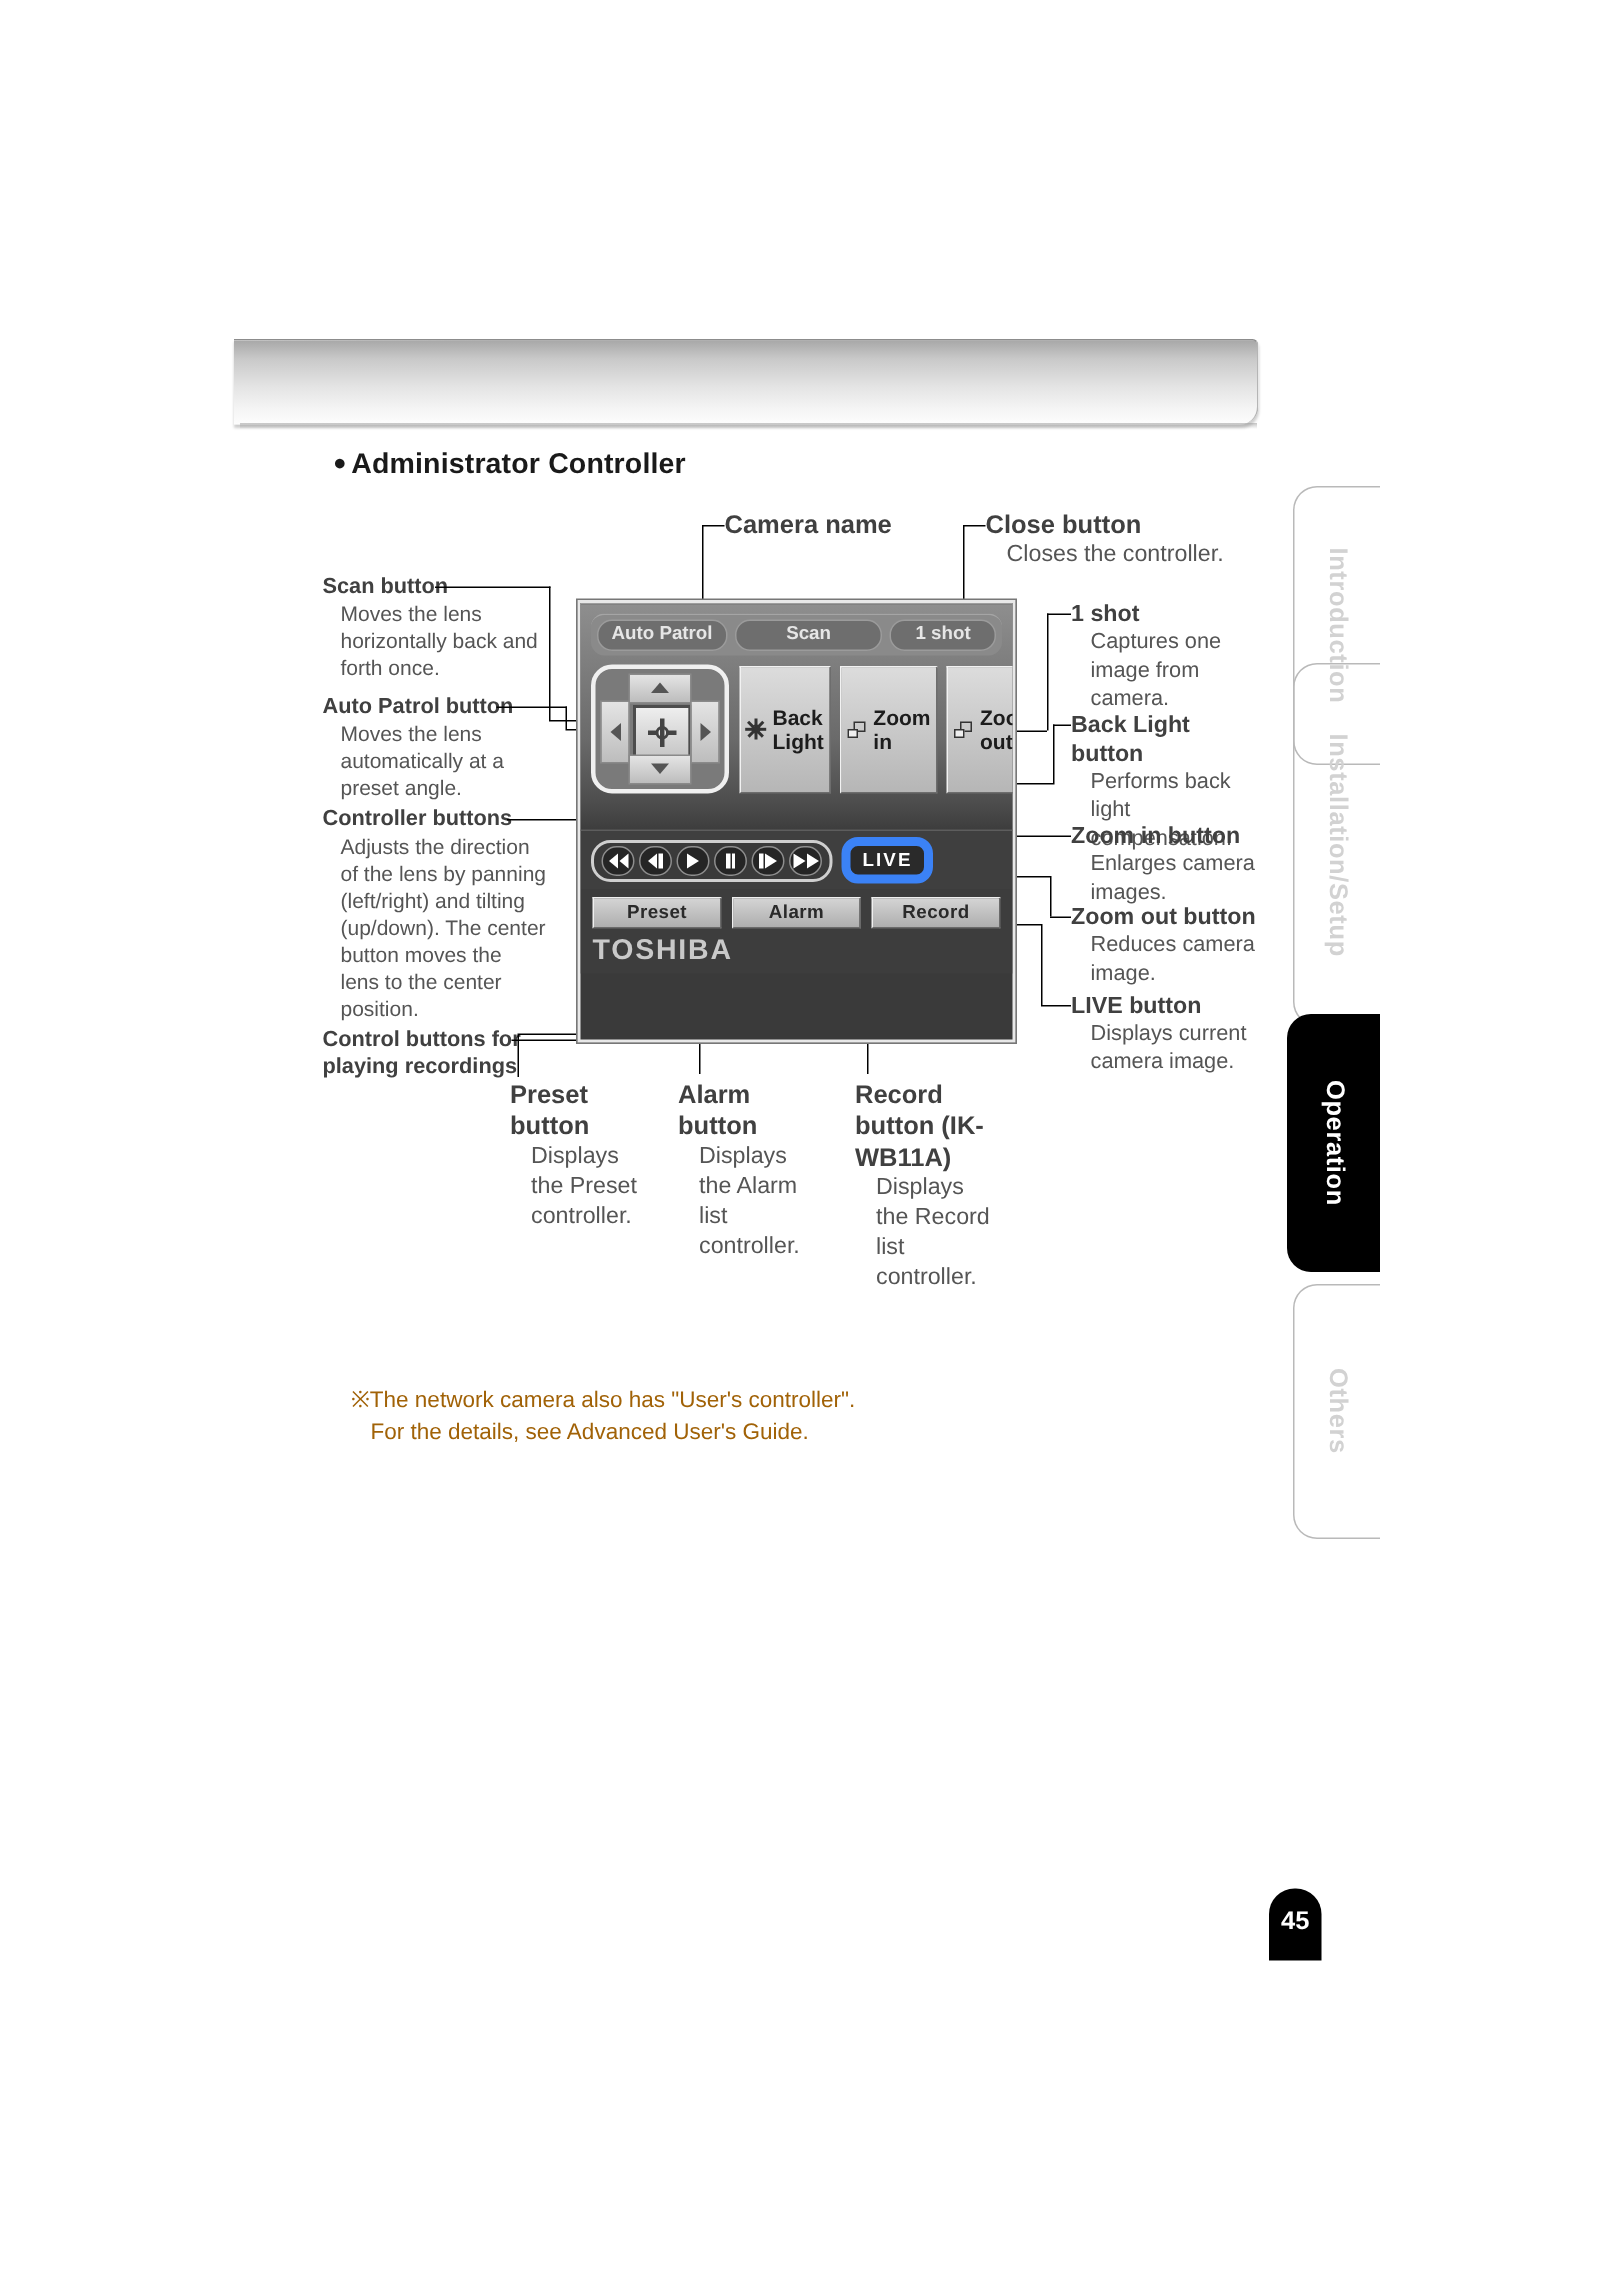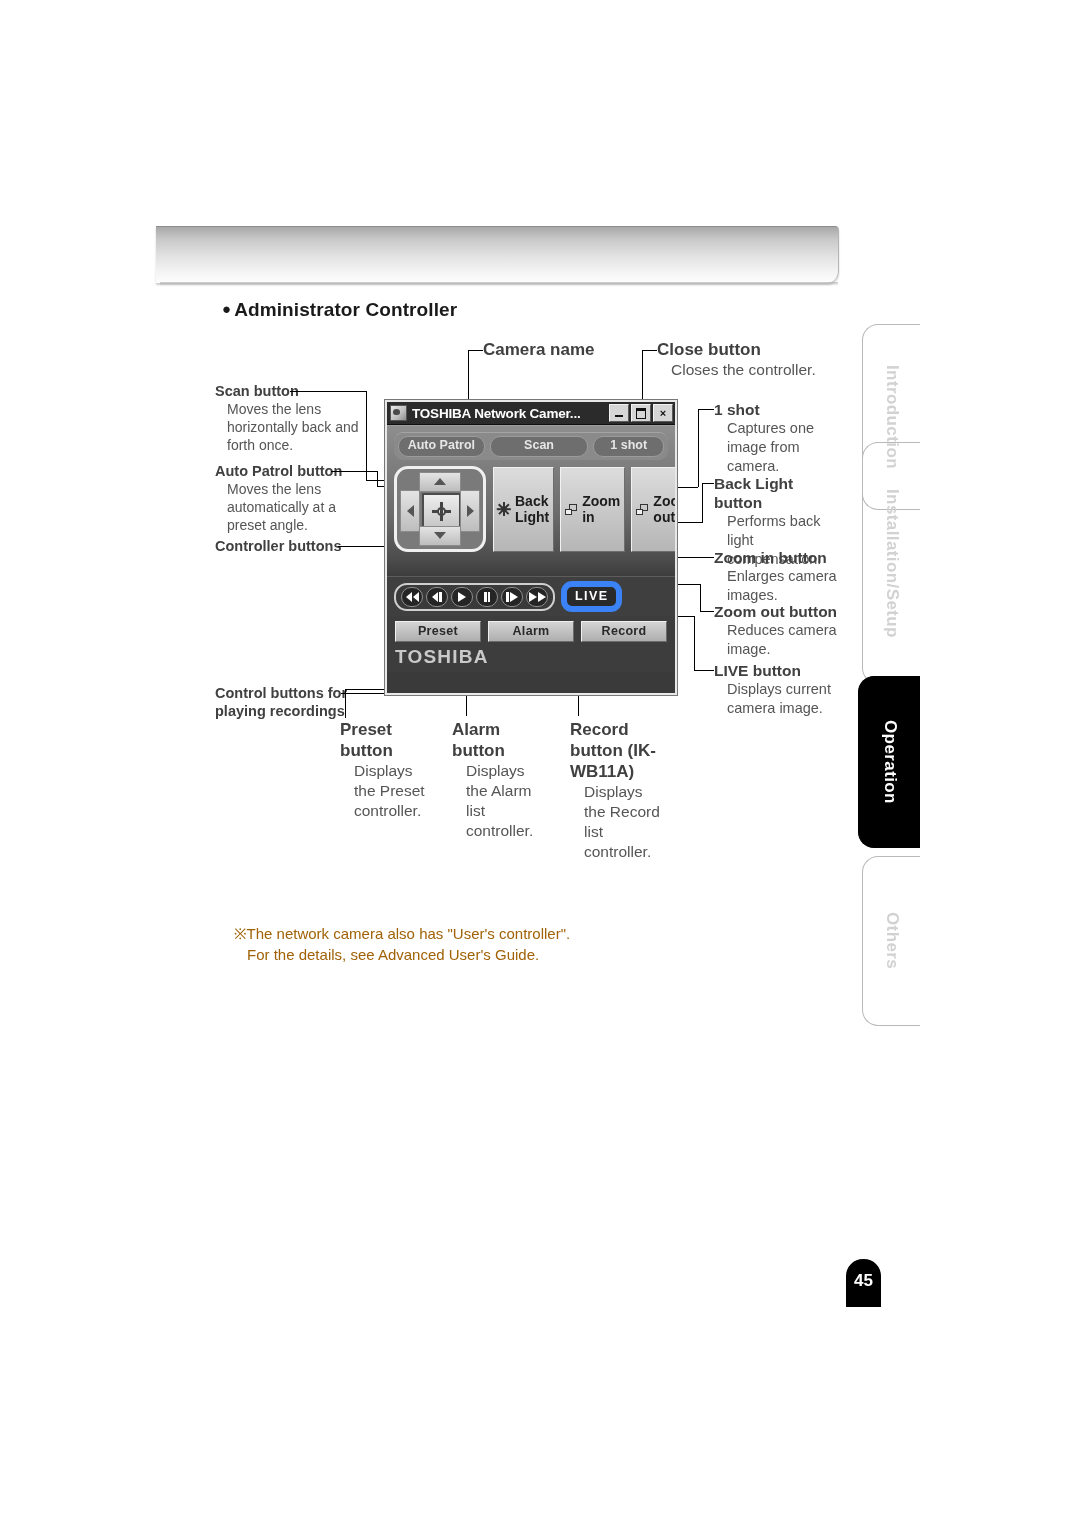--- a/index.html
+++ b/index.html
@@ -477,20 +477,27 @@
   <div class="ann-desc">Moves the lens
 automatically at a
 preset angle.</div>
 </div>
 <div class="leader leader-h" style="left:331px; top:471px; width:47px;"></div>
 <div class="leader leader-v" style="left:377px; top:471px; height:15px;"></div>
 <div class="leader leader-h" style="left:377px; top:486px; width:26px;"></div>
 
 <div class="ann" style="left:215px; top:537px; width:175px;">
   <div class="ann-title">Controller buttons</div>
+  <div class="ann-desc">Adjusts the direction
+of the lens by panning
+(left/right) and tilting
+(up/down). The center
+button moves the
+lens to the center
+position.</div>
 </div>
 <div class="leader leader-h" style="left:338px; top:546px; width:72px;"></div>
 
 <div class="ann" style="left:215px; top:684px; width:175px;">
   <div class="ann-title">Control buttons for
 playing recordings</div>
 </div>
 <div class="leader leader-h" style="left:341px; top:693px; width:46px;"></div>
 <div class="leader leader-v" style="left:386px; top:620px; height:73px;"></div>
 <div class="leader leader-h" style="left:386px; top:620px; width:28px;"></div>
@@ -567,29 +574,20 @@
 WB11A)</div>
   <div class="ann-desc">Displays
 the Record
 list
 controller.</div>
 </div>
 <div class="leader leader-v" style="left:578px; top:648px; height:68px;"></div>
 
 <div class="appwin">
 
-  <div class="titlebar">
-    <div class="titlebar-icon"></div>
-    <div class="titlebar-text">TOSHIBA Network Camer...</div>
-    <div class="win-btns">
-      <div class="win-btn min"></div>
-      <div class="win-btn max"></div>
-      <div class="win-btn">×</div>
-    </div>
-  </div>
 
 
   <div class="panel">
 
     <div class="pill-row">
       <div class="pill auto-patrol">Auto Patrol</div>
       <div class="pill scan">Scan</div>
       <div class="pill oneshot">1 shot</div>
     </div>
 

